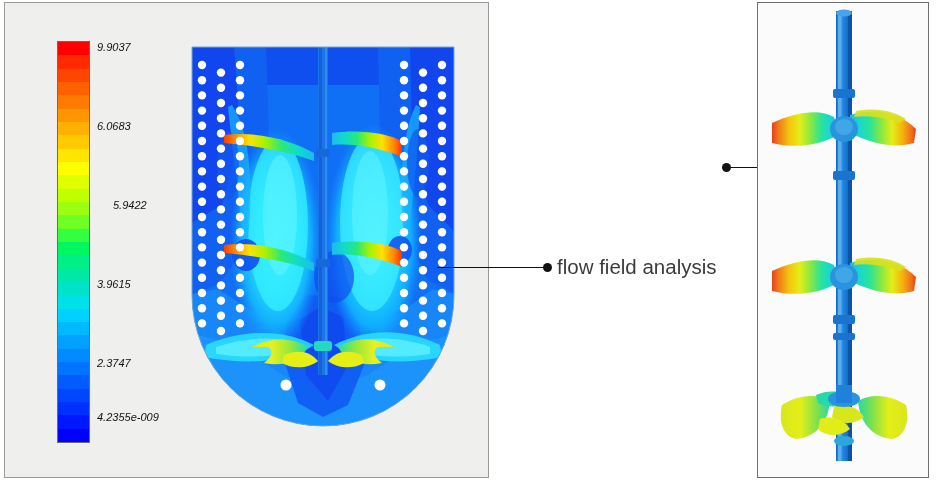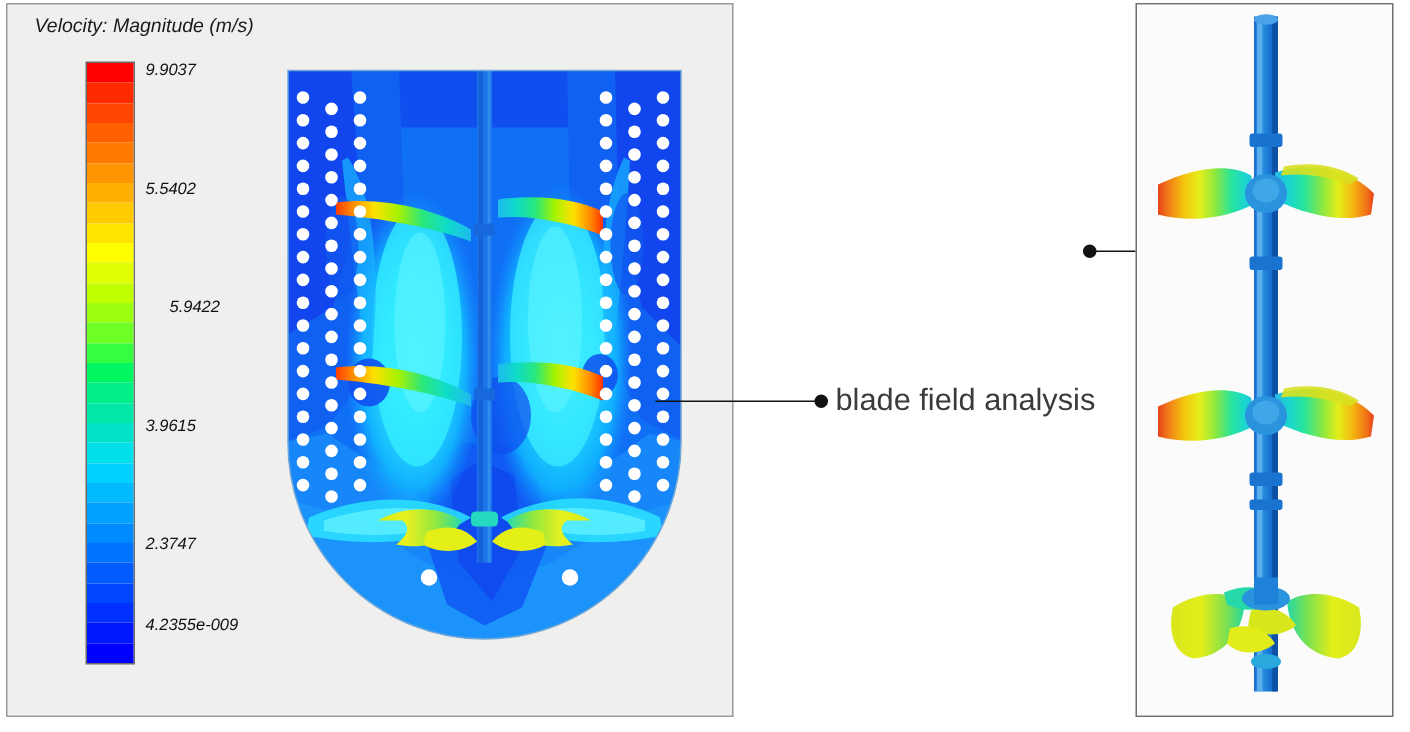--- a/index.html
+++ b/index.html
@@ -68,21 +68,20 @@
   }
   #stress-svg { display:block; }
 </style>
 </head>
 <body>
 
 <div id="root">
 
   <div id="cfd-panel">
 
-    <div id="cfd-title">Velocity: Magnitude (m/s)</div>
 
     <div id="colorbar-group">
       <div id="colorbar-strip">
           <div class="cb-band" style="background: rgb(255, 0, 0); height: 13.3333px;"></div>
           <div class="cb-band" style="background: rgb(255, 42, 0); height: 13.3333px;"></div>
           <div class="cb-band" style="background: rgb(255, 69, 0); height: 13.3333px;"></div>
           <div class="cb-band" style="background: rgb(255, 96, 0); height: 13.3333px;"></div>
           <div class="cb-band" style="background: rgb(255, 123, 0); height: 13.3333px;"></div>
           <div class="cb-band" style="background: rgb(255, 149, 0); height: 13.3333px;"></div>
           <div class="cb-band" style="background: rgb(255, 176, 0); height: 13.3333px;"></div>
@@ -104,21 +103,21 @@
           <div class="cb-band" style="background: rgb(0, 161, 255); height: 13.3333px;"></div>
           <div class="cb-band" style="background: rgb(0, 138, 255); height: 13.3333px;"></div>
           <div class="cb-band" style="background: rgb(0, 115, 255); height: 13.3333px;"></div>
           <div class="cb-band" style="background: rgb(0, 92, 255); height: 13.3333px;"></div>
           <div class="cb-band" style="background: rgb(0, 70, 255); height: 13.3333px;"></div>
           <div class="cb-band" style="background: rgb(0, 48, 255); height: 13.3333px;"></div>
           <div class="cb-band" style="background: rgb(0, 24, 255); height: 13.3333px;"></div>
           <div class="cb-band" style="background: rgb(0, 0, 255); height: 13.3333px;"></div>
         </div>
       <div class="cb-label" style="top:6px;">9.9037</div>
-      <div class="cb-label" style="top:85px;">5.5402</div>
+      <div class="cb-label" style="top:85px;">6.0683</div>
       <div class="cb-label" style="top:164px;margin-left:16px;">5.9422</div>
       <div class="cb-label" style="top:243px;">3.9615</div>
       <div class="cb-label" style="top:322px;">2.3747</div>
       <div class="cb-label" style="top:376px;">4.2355e-009</div>
     </div>
 
     <div id="vessel-wrap">
       <svg id="vessel-svg" width="270" height="414" viewBox="0 0 270 414" xmlns="http://www.w3.org/2000/svg">
         <defs>
           <clipPath id="vesselClip">
@@ -354,21 +353,21 @@
           <circle cx="192" cy="340" r="5.5" fill="#ffffff"></circle>
         </g>
 
         <path d="M4,2 L266,2 L266,250 A131,131 0 0 1 135,381 A131,131 0 0 1 4,250 Z" fill="none" stroke="#6ea7d8" stroke-width="1"></path>
       </svg>
     </div>
   </div>
 
   <div class="leader-line" style="left:437px; top:267px; width:108px;"></div>
   <div class="leader-dot" style="left:543px; top:263px;"></div>
-  <div class="callout-text" style="left:557px; top:254px;">blade field analysis</div>
+  <div class="callout-text" style="left:557px; top:254px;">flow field analysis</div>
 
   <div class="leader-line" style="left:730px; top:167px; width:128px;"></div>
   <div class="leader-dot" style="left:722px; top:163px;"></div>
 
   <div id="stress-panel">
     <svg id="stress-svg" width="170" height="474" viewBox="0 0 170 474" xmlns="http://www.w3.org/2000/svg">
       <defs>
         <linearGradient id="shaftG" x1="0%" y1="0%" x2="100%" y2="0%">
           <stop offset="0%" stop-color="#1565c8"></stop>
           <stop offset="22%" stop-color="#3e9ce8"></stop>

